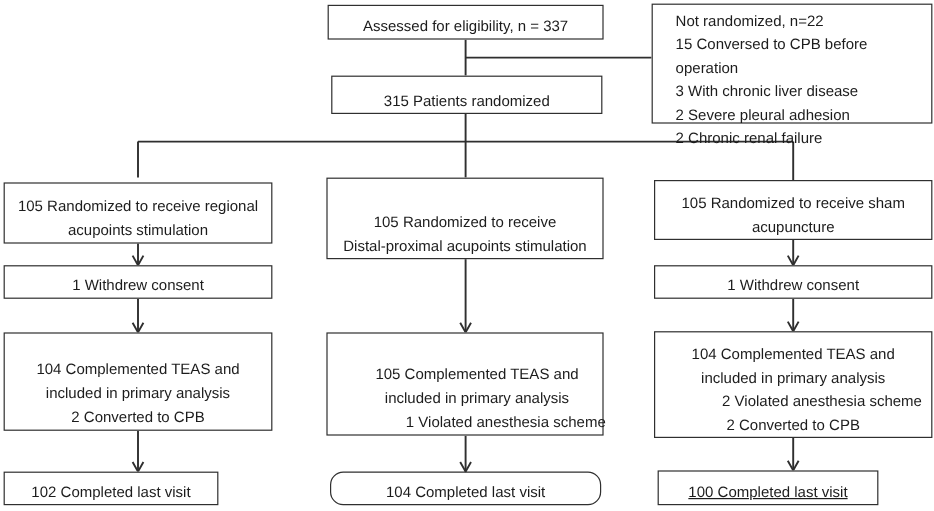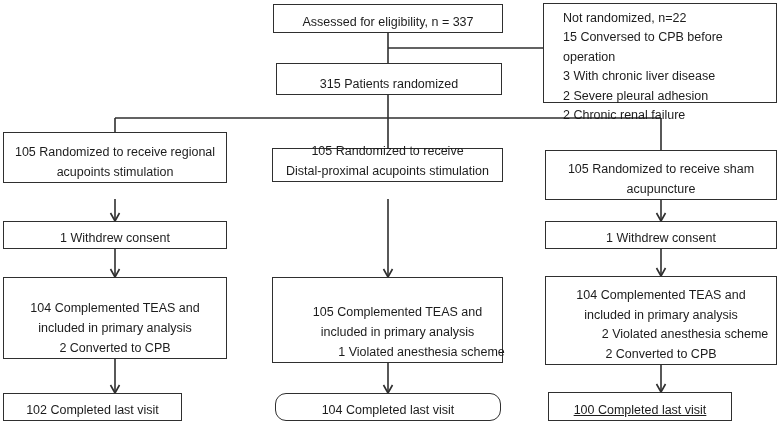--- a/index.html
+++ b/index.html
@@ -43,22 +43,22 @@
     justify-content: flex-start;
     align-items: flex-start;
     text-align: left;
     padding: 5px 8px 0 19px;
     line-height: 19.4px;
   }
   
   #assessed            { left: 273px; top: 4px;   width: 230px; height: 29px; }
   #not-randomized      { left: 543px; top: 3px;   width: 234px; height: 100px; }
   #randomized          { left: 276px; top: 63px;  width: 226px; height: 32px; }
-  #arm-regional        { left: 3px;   top: 132px; width: 224px; height: 51px; }
-  #arm-distal          { left: 272px; top: 148px; width: 231px; height: 34px; }
+  #arm-regional        { left: 3px;   top: 152px; width: 224px; height: 51px; }
+  #arm-distal          { left: 272px; top: 148px; width: 231px; height: 68px; }
   #arm-sham            { left: 545px; top: 150px; width: 232px; height: 50px; }
   #withdrew-regional   { left: 3px;   top: 221px; width: 224px; height: 28px; }
   #withdrew-sham       { left: 545px; top: 221px; width: 232px; height: 28px; }
   #analysis-regional   { left: 3px;   top: 277px; width: 224px; height: 82px; }
   #analysis-distal     { left: 272px; top: 277px; width: 231px; height: 86px; padding-left: 20px; }
   #analysis-sham       { left: 545px; top: 276px; width: 232px; height: 89px; line-height: 19.5px; }
   #completed-regional  { left: 3px;   top: 393px; width: 179px; height: 28px; }
   #completed-distal    { left: 275px; top: 393px; width: 226px; height: 28px; border-radius: 11px; }
   #completed-sham      { left: 548px; top: 392px; width: 184px; height: 29px; text-decoration: underline; }
 </style>

